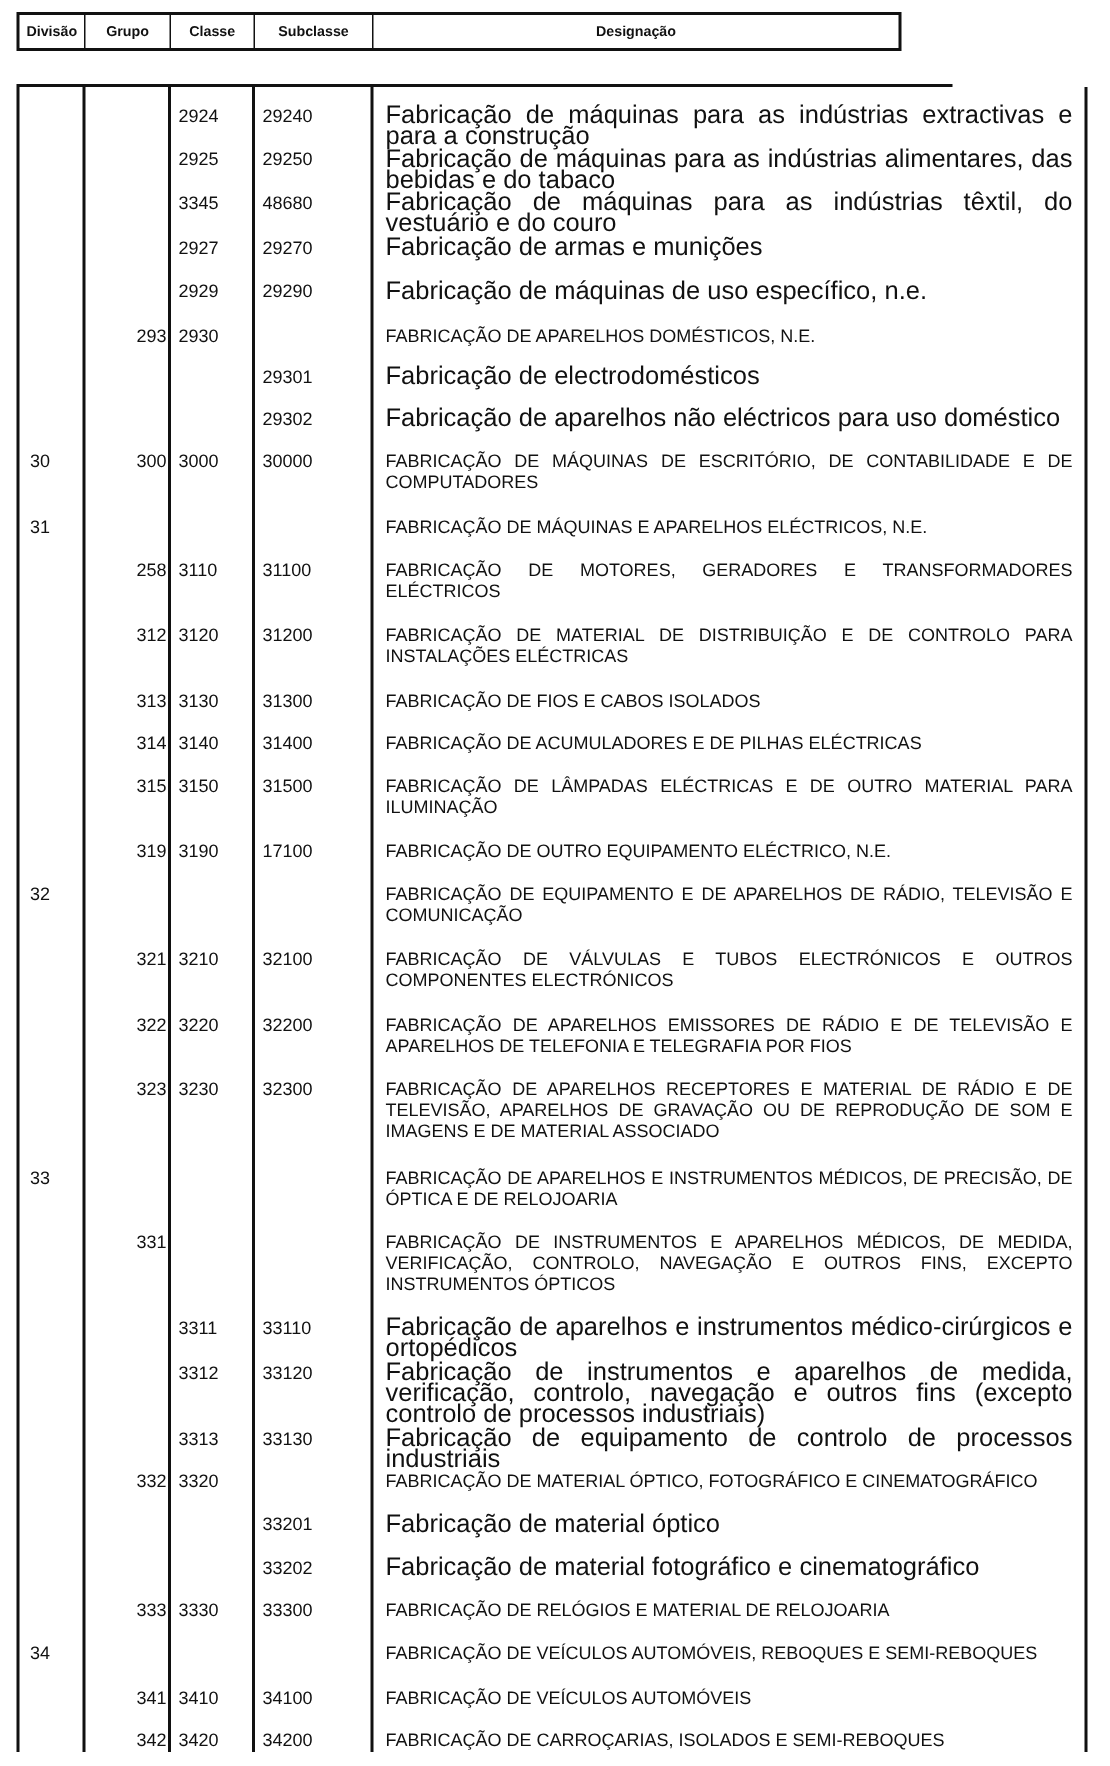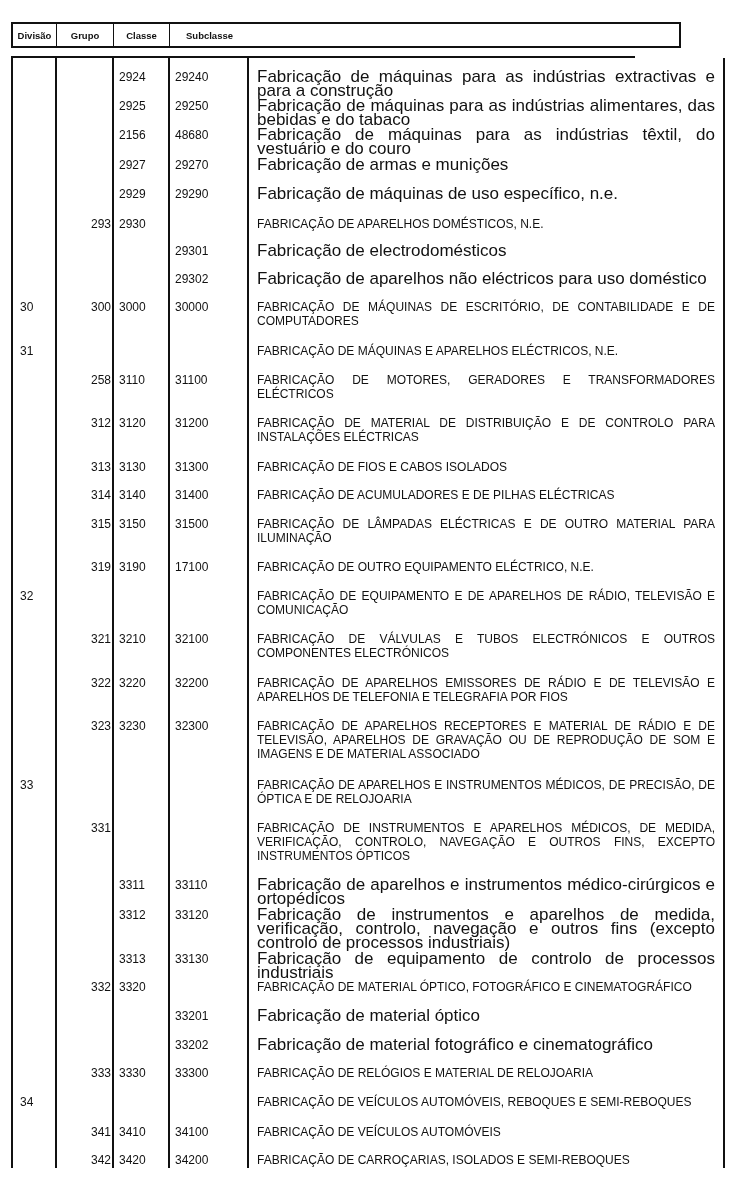--- a/index.html
+++ b/index.html
@@ -1,19 +1,19 @@
 <!DOCTYPE html>
 <html><head>
 <meta charset="utf-8">
 <style>
   html, body { margin:0; padding:0; background:#ffffff; }
   body { width:740px; height:1177px; position:relative; overflow:hidden;
          font-family:"Liberation Sans", sans-serif; color:#111; }
-  .hdr { position:absolute; left:11px; top:8px; width:670px; height:26px;
-         border:2px solid #111; box-sizing:border-box; display:flex;margin-top:14px; }
+  .hdr { position:absolute; left:11px; top:8px; width:590px; height:26px;
+         border:2px solid #111; box-sizing:border-box; display:flex; }
   .hdr .hc { box-sizing:border-box; border-right:1.5px solid #111; font-size:9.5px; font-weight:bold;
              display:flex; align-items:center; justify-content:center; }
   .hdr .hc:last-child { border-right:none; }
   .c1 { width:44px; } .c2 { width:57px; } .c3 { width:56px; } .c4 { width:79px; } .c5 { flex:1; }
   .tbl { position:absolute; left:11px; top:56px; width:624px; height:1110px;
          border-top:2px solid #111; }
   .vline { position:absolute; top:0; bottom:0; border-left:2px solid #111; }
   .row { position:absolute; left:0; width:714px; font-size:12px; line-height:14px; }
   .row span { position:absolute; top:0; }
   .d { left:9px; } .g { left:52px;margin-left:28px; } .k { left:108px; } .s { left:164px; }
@@ -22,20 +22,21 @@
   .t.lo { font-size:17px; }
 </style>
 </head>
 <body>
 
 <div class="hdr">
   <div class="hc c1">Divisão</div>
   <div class="hc c2">Grupo</div>
   <div class="hc c3">Classe</div>
   <div class="hc c4">Subclasse</div>
+  <div class="hc c5">Designação</div>
 </div>
 
 <div class="tbl" id="tbl">
   <div class="vline" style="left:0"></div>
   <div class="vline" style="left:44px"></div>
   <div class="vline" style="left:101px"></div>
   <div class="vline" style="left:157px"></div>
   <div class="vline" style="left:236px"></div>
   <div class="vline" style="left:712px"></div>
 <div class="row" style="top: 12px;">
@@ -48,21 +49,21 @@
     <div class="row" style="top: 41px;">
       <span class="d"></span>
       <span class="g"></span>
       <span class="k">2925</span>
       <span class="s">29250</span>
       <span class="t lo">Fabricação de máquinas para as indústrias alimentares, das bebidas e do tabaco</span>
     </div>
     <div class="row" style="top: 70px;">
       <span class="d"></span>
       <span class="g"></span>
-      <span class="k">2156</span>
+      <span class="k">3345</span>
       <span class="s">48680</span>
       <span class="t lo">Fabricação de máquinas para as indústrias têxtil, do vestuário e do couro</span>
     </div>
     <div class="row" style="top: 100px;">
       <span class="d"></span>
       <span class="g"></span>
       <span class="k">2927</span>
       <span class="s">29270</span>
       <span class="t lo">Fabricação de armas e munições</span>
     </div>

